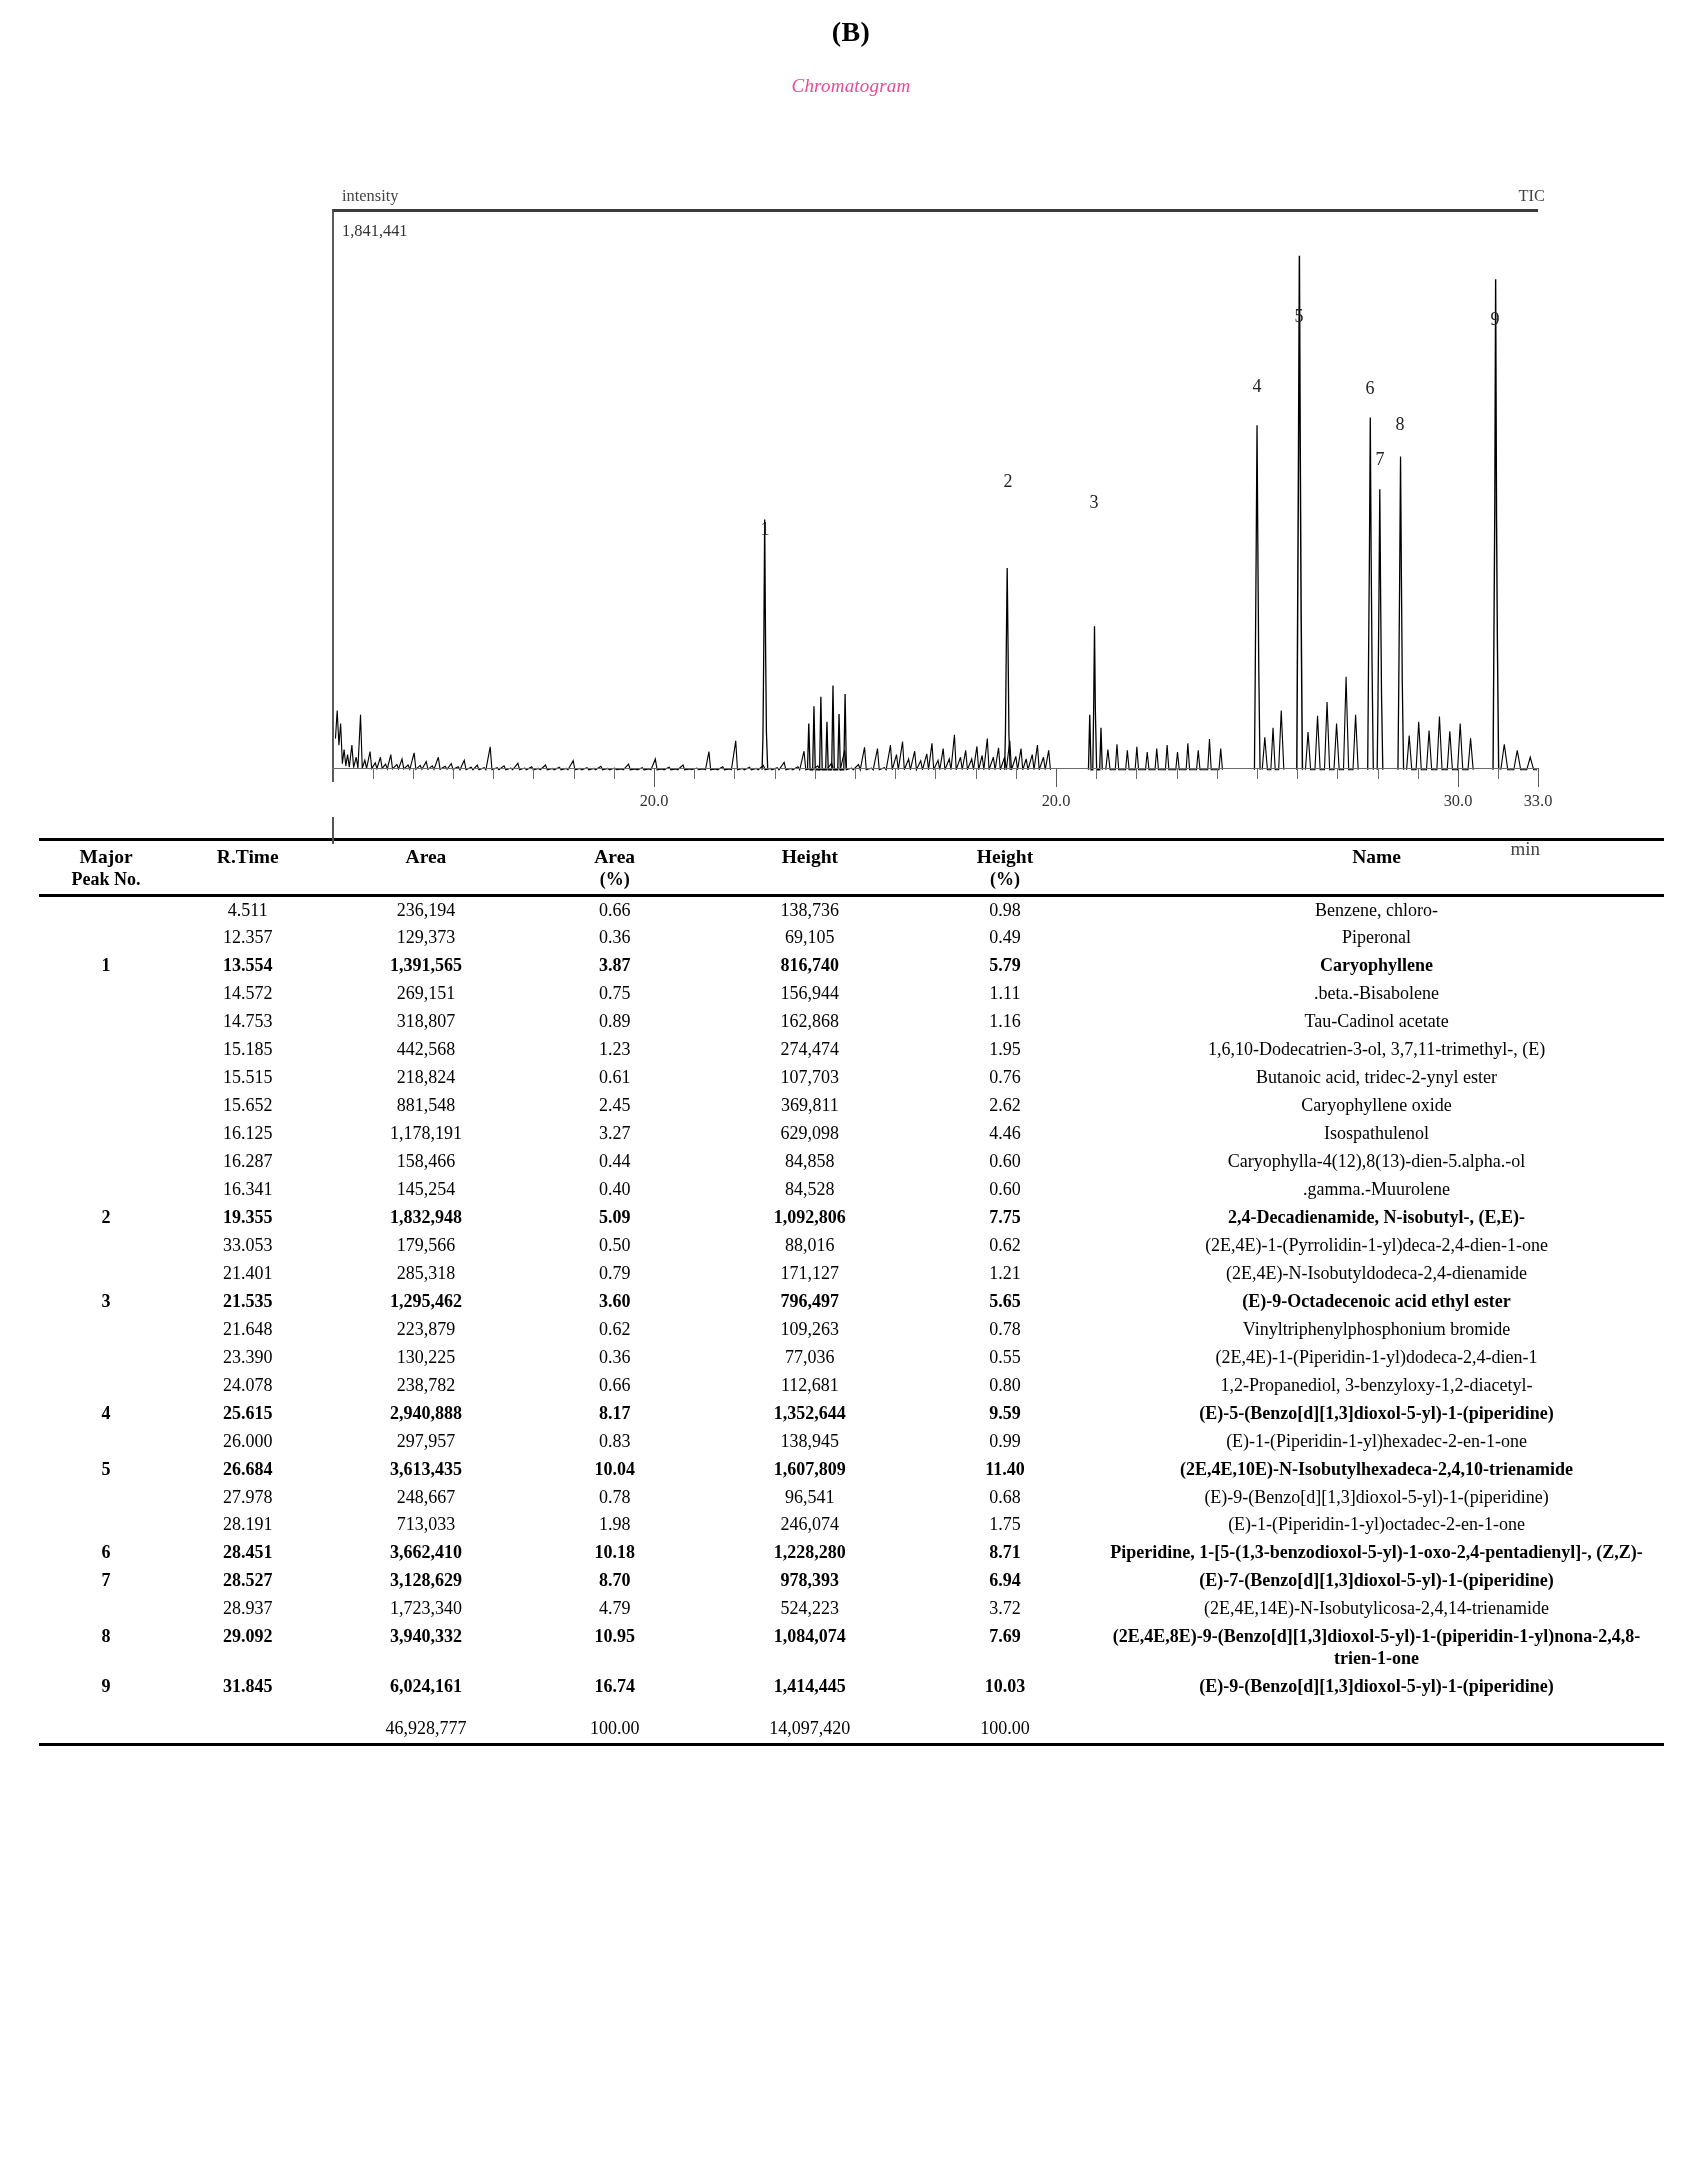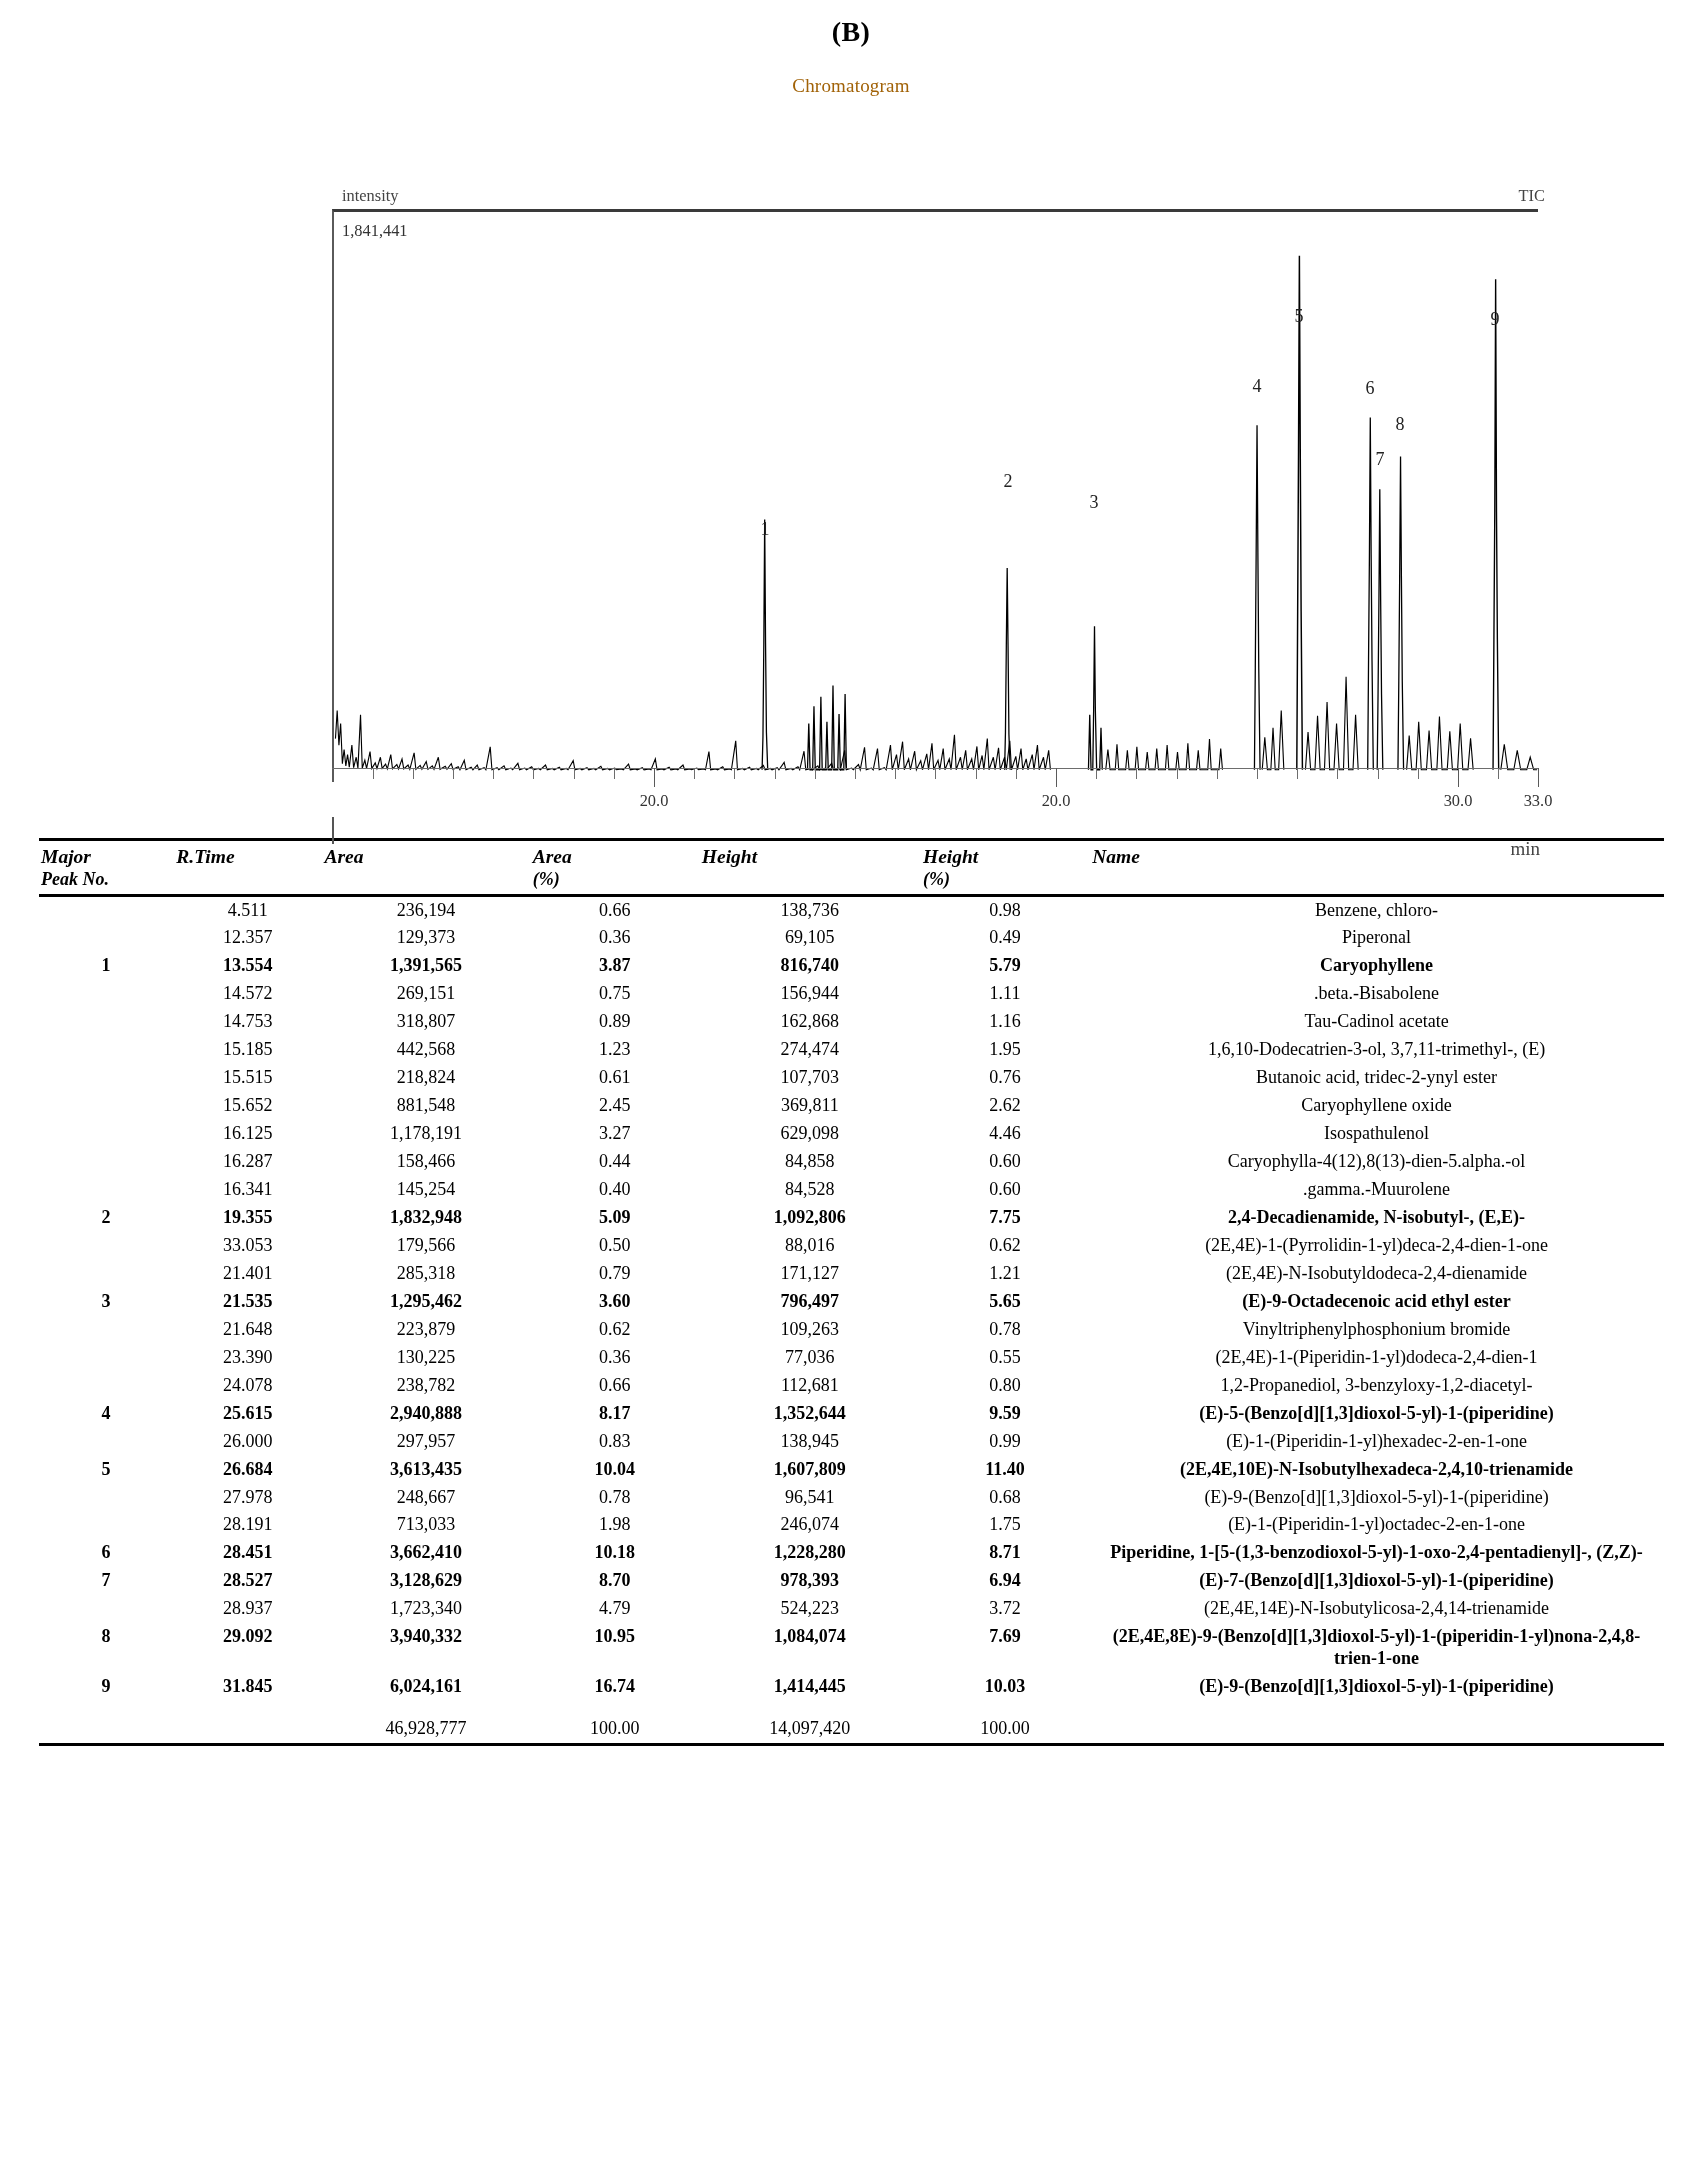--- a/index.html
+++ b/index.html
@@ -26,22 +26,23 @@
     margin:12px auto 0 auto;
     width:1556px;
     height:761px;
   }
   .chrom-title {
     position:absolute;
     left:0; right:0;
     top:15.6px;
     text-align:center;
     font-size:19px;
-    color:#a16207;
+    color:#ec4899;
     letter-spacing:0.2px;
+    font-style:italic;
   }
   .chrom-box {
     position:absolute;
     left:259px;
     top:149px;
     width:1206px;
     height:573px;
     border-left:2.2px solid #5a5a5a;
     border-top:3px solid #3a3a3a;
     box-sizing:border-box;
@@ -121,22 +122,21 @@
     width:100%;
     border-collapse:collapse;
     font-size:18px;
     line-height:1.22;
   }
   table.gc thead th {
     font-weight:bold;
     font-size:19.5px;
     padding:4.3px 2.6px 2.6px 2.6px;
     vertical-align:top;
-    text-align:left;
-    font-style:italic;
+    text-align:center;
   }
   table.gc thead th .sub { display:block; font-weight:bold; font-size:18px; }
   .rule-top   { border-top:3px solid #000; }
   .rule-head  { border-bottom:3px solid #000; }
   .rule-bottom{ border-top:3px solid #000; }
 
   table.gc tbody td {
     padding:3px 2.6px;
     vertical-align:top;
     text-align:center;

